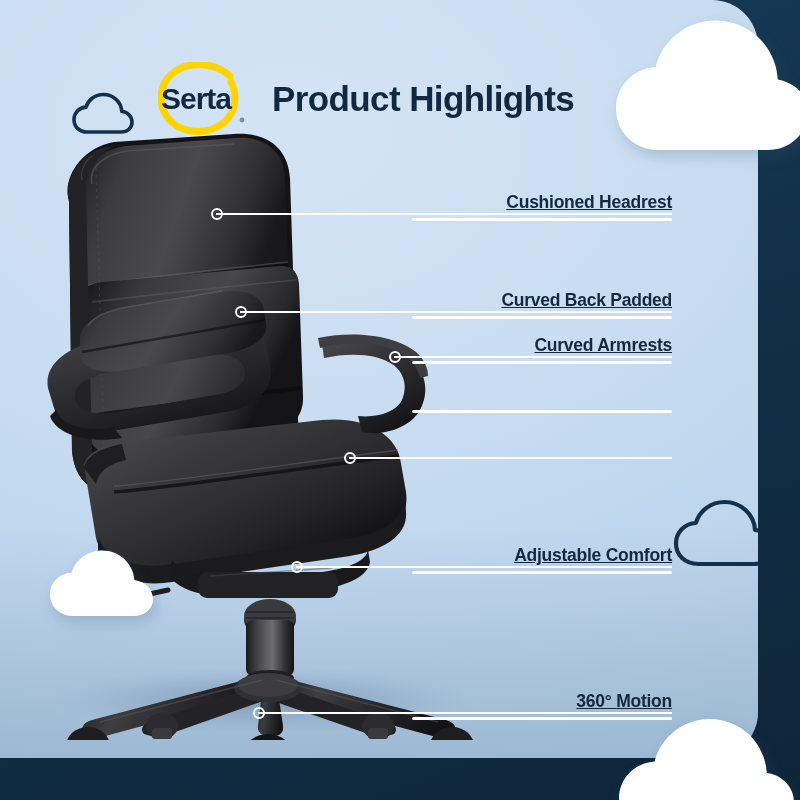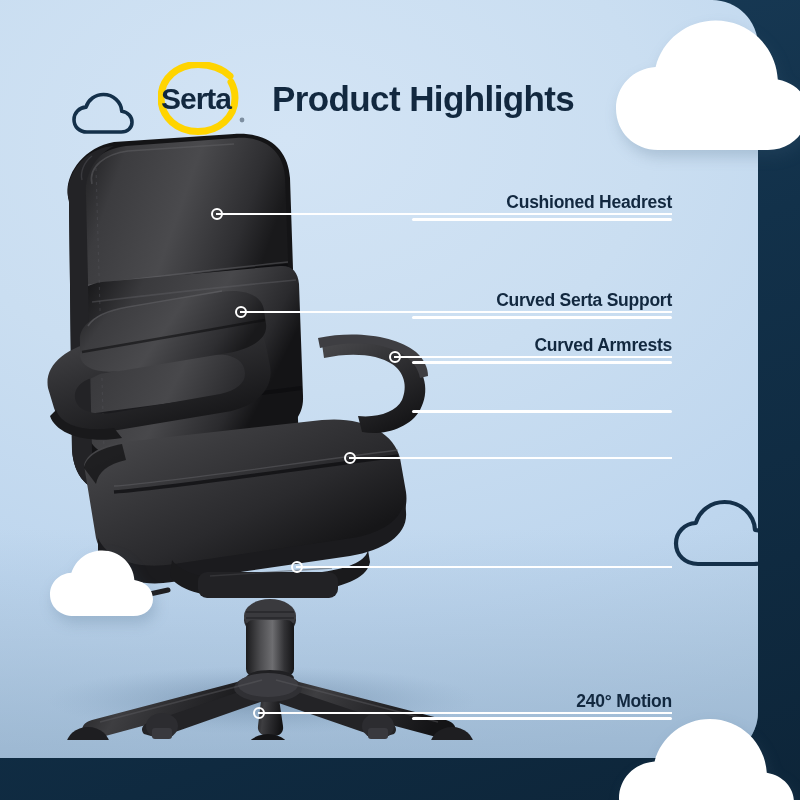--- a/index.html
+++ b/index.html
@@ -93,20 +93,21 @@
   }
   .callout .label {
     font-size: 17.5px;
     font-weight: 700;
     color: #12283f;
     letter-spacing: -0.25px;
     text-align: right;
     line-height: 1.22;
     white-space: nowrap;
     padding-bottom: 5px;
+    text-decoration: underline;
   }
   .callout .rule {
     height: 2.5px;
     background: #ffffff;
     border-radius: 2px;
   }
 
   
   .leader {
     position: absolute;
@@ -392,32 +393,36 @@
 
   <div class="leader" style="left:258px; top:712px; width:414px;"></div>
   <div class="leader-dot" style="left:253px; top:707px;"></div>
 
   <div class="callout" style="left:412px; top:192px; width:260px;">
     <div class="label">Cushioned Headrest</div>
     <div class="rule"></div>
   </div>
 
   <div class="callout" style="left:412px; top:290px; width:260px;">
-    <div class="label">Curved Serta Support</div>
+    <div class="label">Curved Back Padded</div>
     <div class="rule"></div>
   </div>
 
   <div class="callout" style="left:412px; top:335px; width:260px;">
     <div class="label">Curved Armrests</div>
     <div class="rule"></div>
   </div>
 
   <div class="callout" style="left:412px; top:410px; width:260px;">
     <div class="rule"></div>
   </div>
 
+  <div class="callout" style="left:412px; top:545px; width:260px;">
+    <div class="label">Adjustable Comfort</div>
+    <div class="rule"></div>
+  </div>
 
   <div class="callout" style="left:412px; top:691px; width:260px;">
-    <div class="label">240° Motion</div>
+    <div class="label">360° Motion</div>
     <div class="rule"></div>
   </div>
 
 </div>
 
 </body></html>

